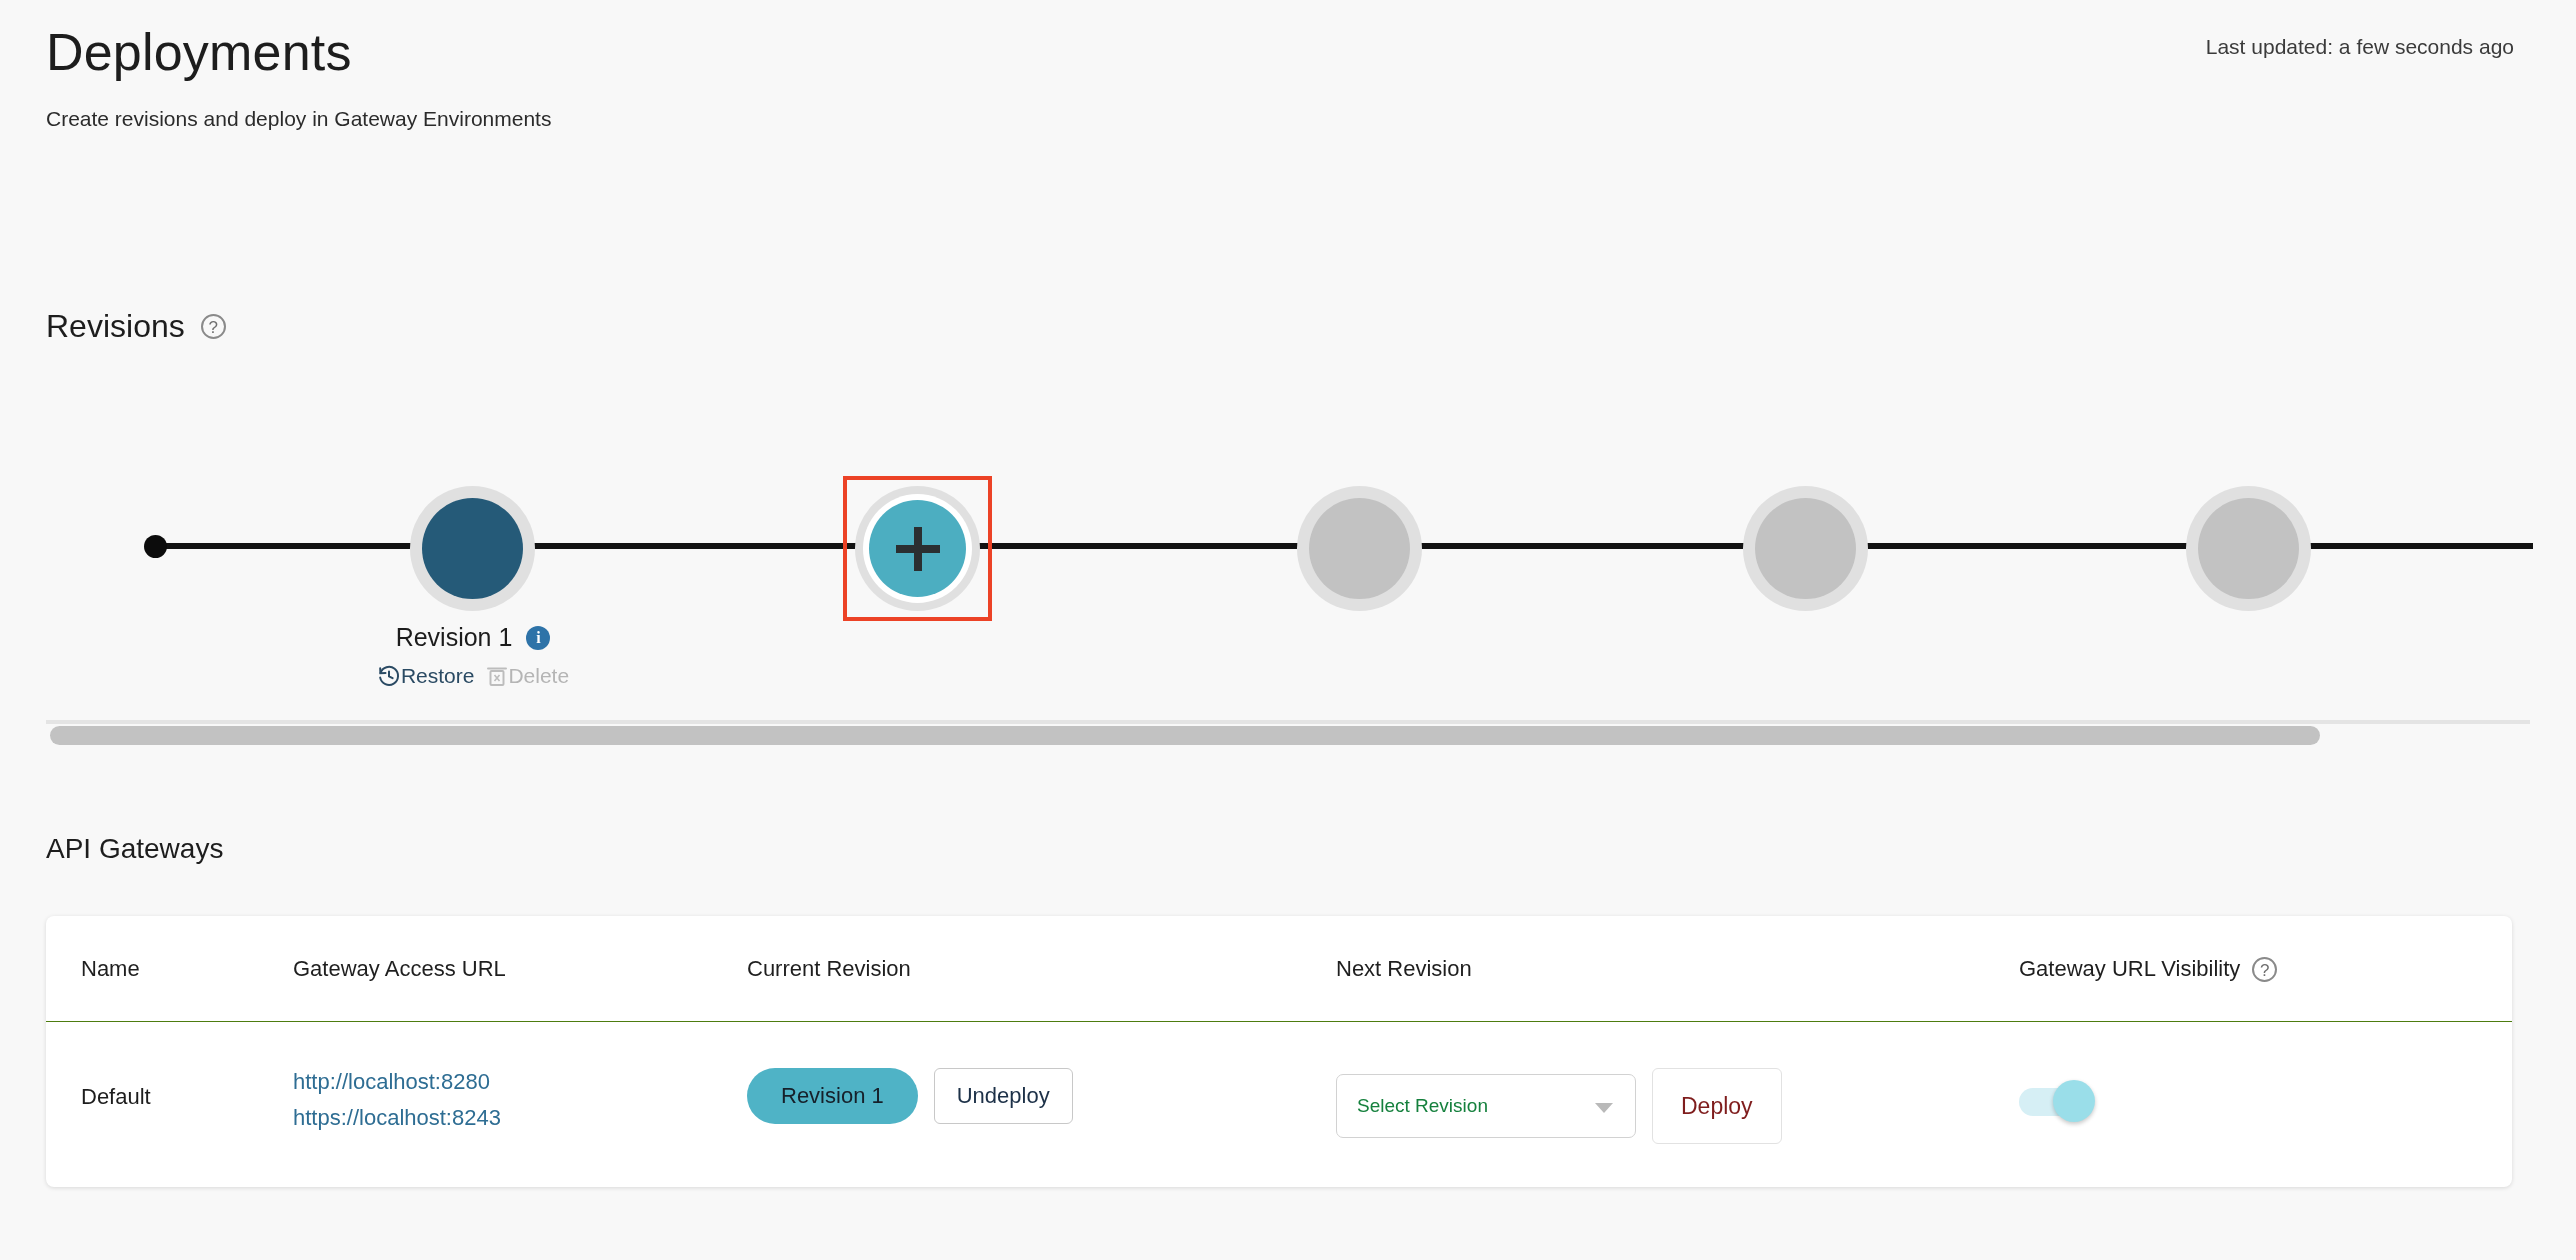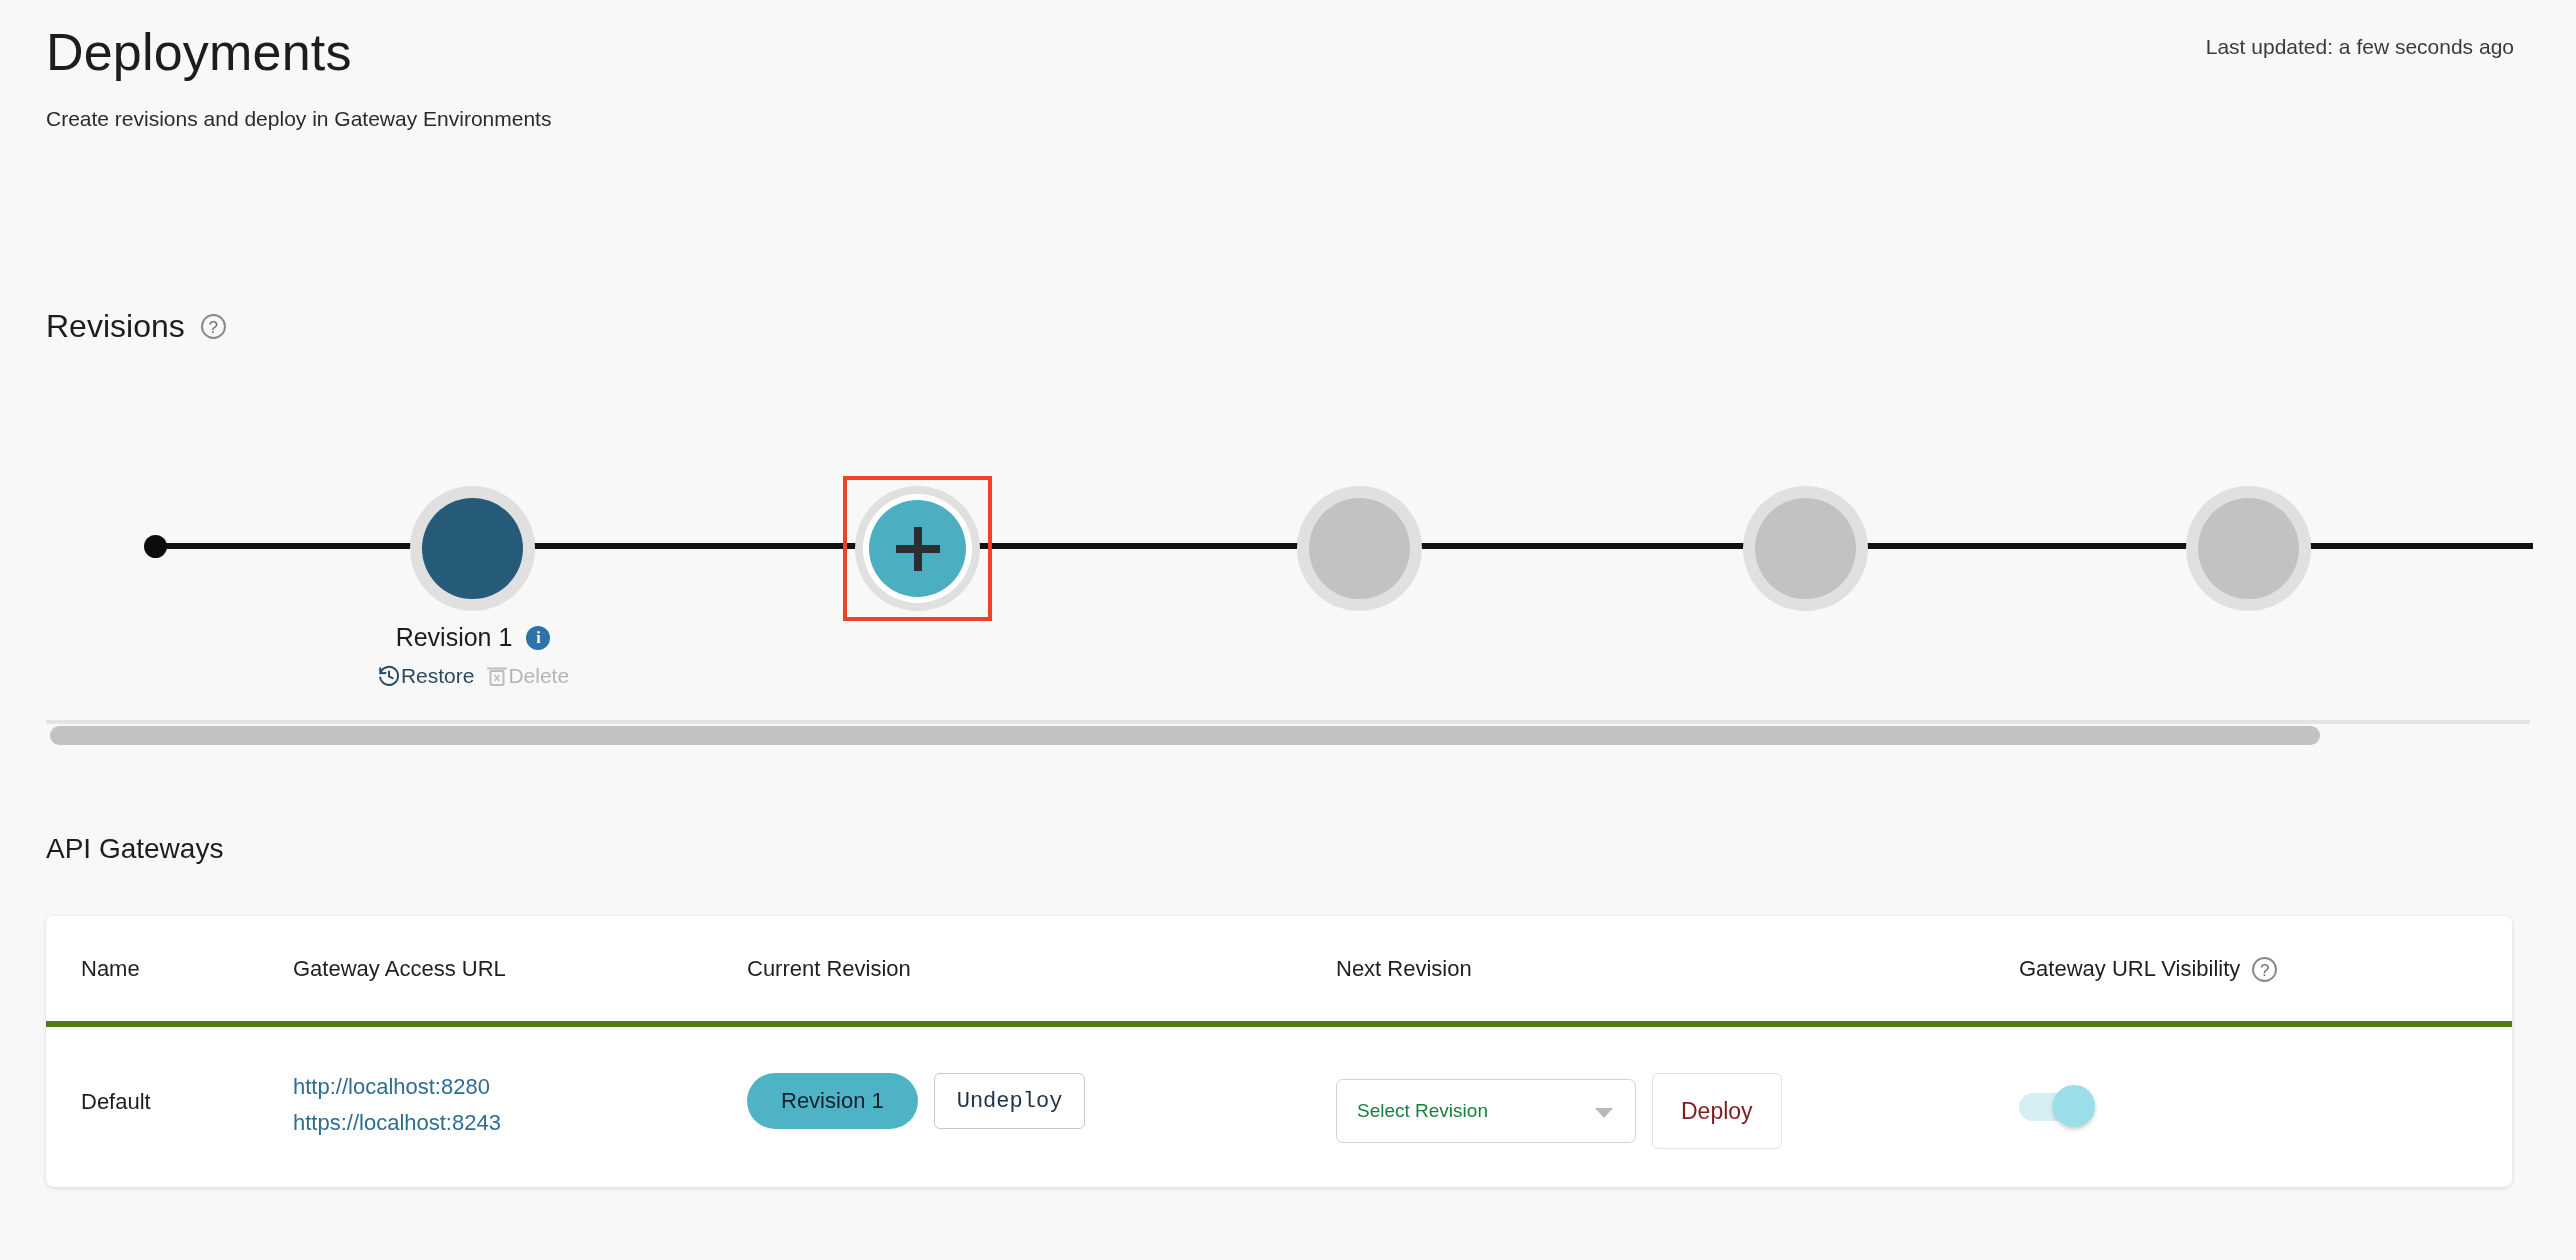--- a/index.html
+++ b/index.html
@@ -159,21 +159,21 @@
   }
   .gw-card {
     position: absolute; left: 46px; top: 916px;
     width: 2466px; height: 271px;
     background: #ffffff; border-radius: 8px;
     box-shadow: 0 1px 4px rgba(0,0,0,0.13);
     overflow: hidden;
   }
   .gw-header {
     position: relative; height: 105px;
-    border-bottom: 6px solid #4d7c0f;
+    border-bottom: 1px solid #4d7c0f;
   }
   .gw-row { position: relative; height: 164px; }
   .c-name   { position: absolute; left: 35px; }
   .c-url    { position: absolute; left: 247px; }
   .c-cur    { position: absolute; left: 701px; }
   .c-next   { position: absolute; left: 1290px; }
   .c-vis    { position: absolute; left: 1973px; }
 
   .gw-header .th {
     top: 40px; font-size: 22px; color: #1f1f1f;
@@ -196,21 +196,21 @@
     border: none; border-radius: 28px;
     height: 56px; padding: 0 34px;
     font-size: 22px; cursor: pointer;
     font-family: "Liberation Sans", sans-serif;
   }
   .btn-undeploy {
     background: #ffffff; color: #1d3148;
     border: 1px solid #c8c8c8; border-radius: 6px;
     height: 56px; padding: 0 22px;
     font-size: 22px; cursor: pointer;
-    font-family: Liberation Mono, monospace;
+    font-family: Liberation Sans, sans-serif;
   }
   .cell-next {
     top: 46px; display: flex; align-items: center; gap: 16px;
   }
   .select-revision {
     position: relative;
     width: 298px; height: 62px;
     border: 1px solid #d2d2d2; border-radius: 7px;
     background: #ffffff; cursor: pointer;
     display: flex; align-items: center;

